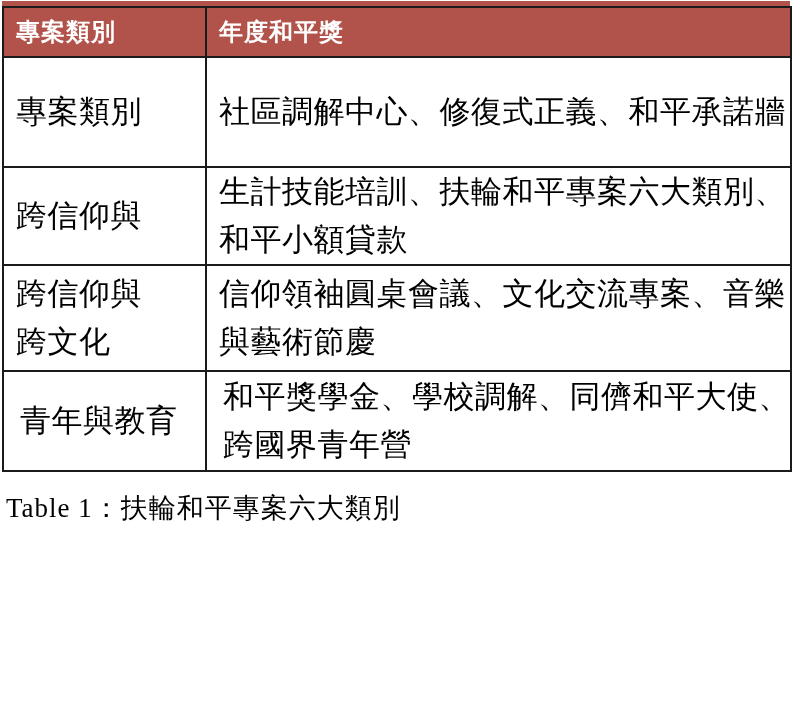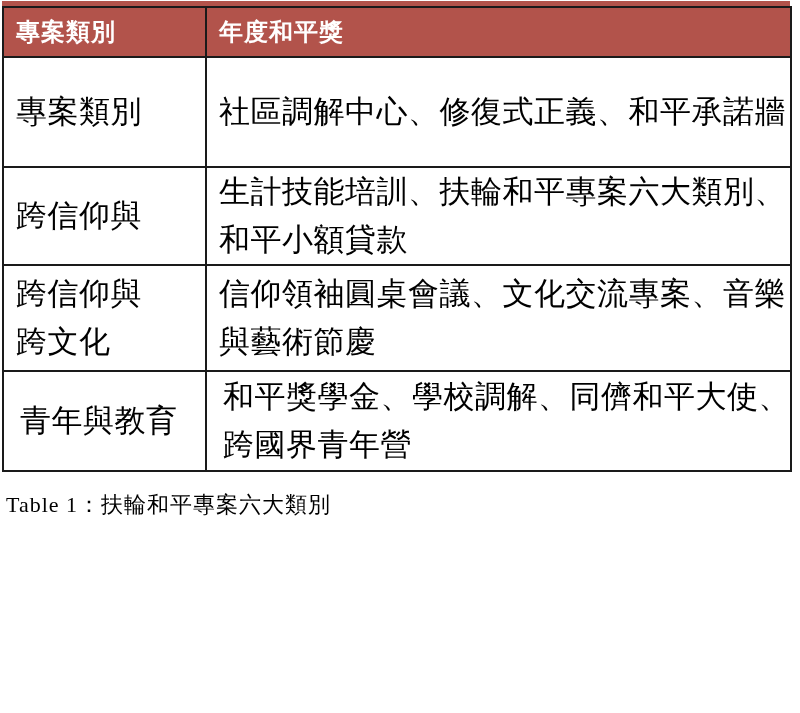--- a/index.html
+++ b/index.html
@@ -56,21 +56,21 @@
   }
   tbody tr:nth-child(1) td { height: 108px; }
   tbody tr:nth-child(2) td { height: 64px;  }
   tbody tr:nth-child(3) td { height: 104px; }
   tbody tr:nth-child(4) td { height: 98px; padding-left: 16px;  }
   tbody tr:nth-child(5) td { height: 100px; }
   tbody tr:nth-child(6) td { height: 97px;  }
   .caption {
     margin: 18px 0 0 4px;
     font-family: "Liberation Serif", serif;
-    font-size: 22px;
+    font-size: 27px;
     color: #000000;
     letter-spacing: 1px;
   }
 </style>
 </head>
 <body>
 
 <div class="page">
 
   <div class="accent-bar"></div>

